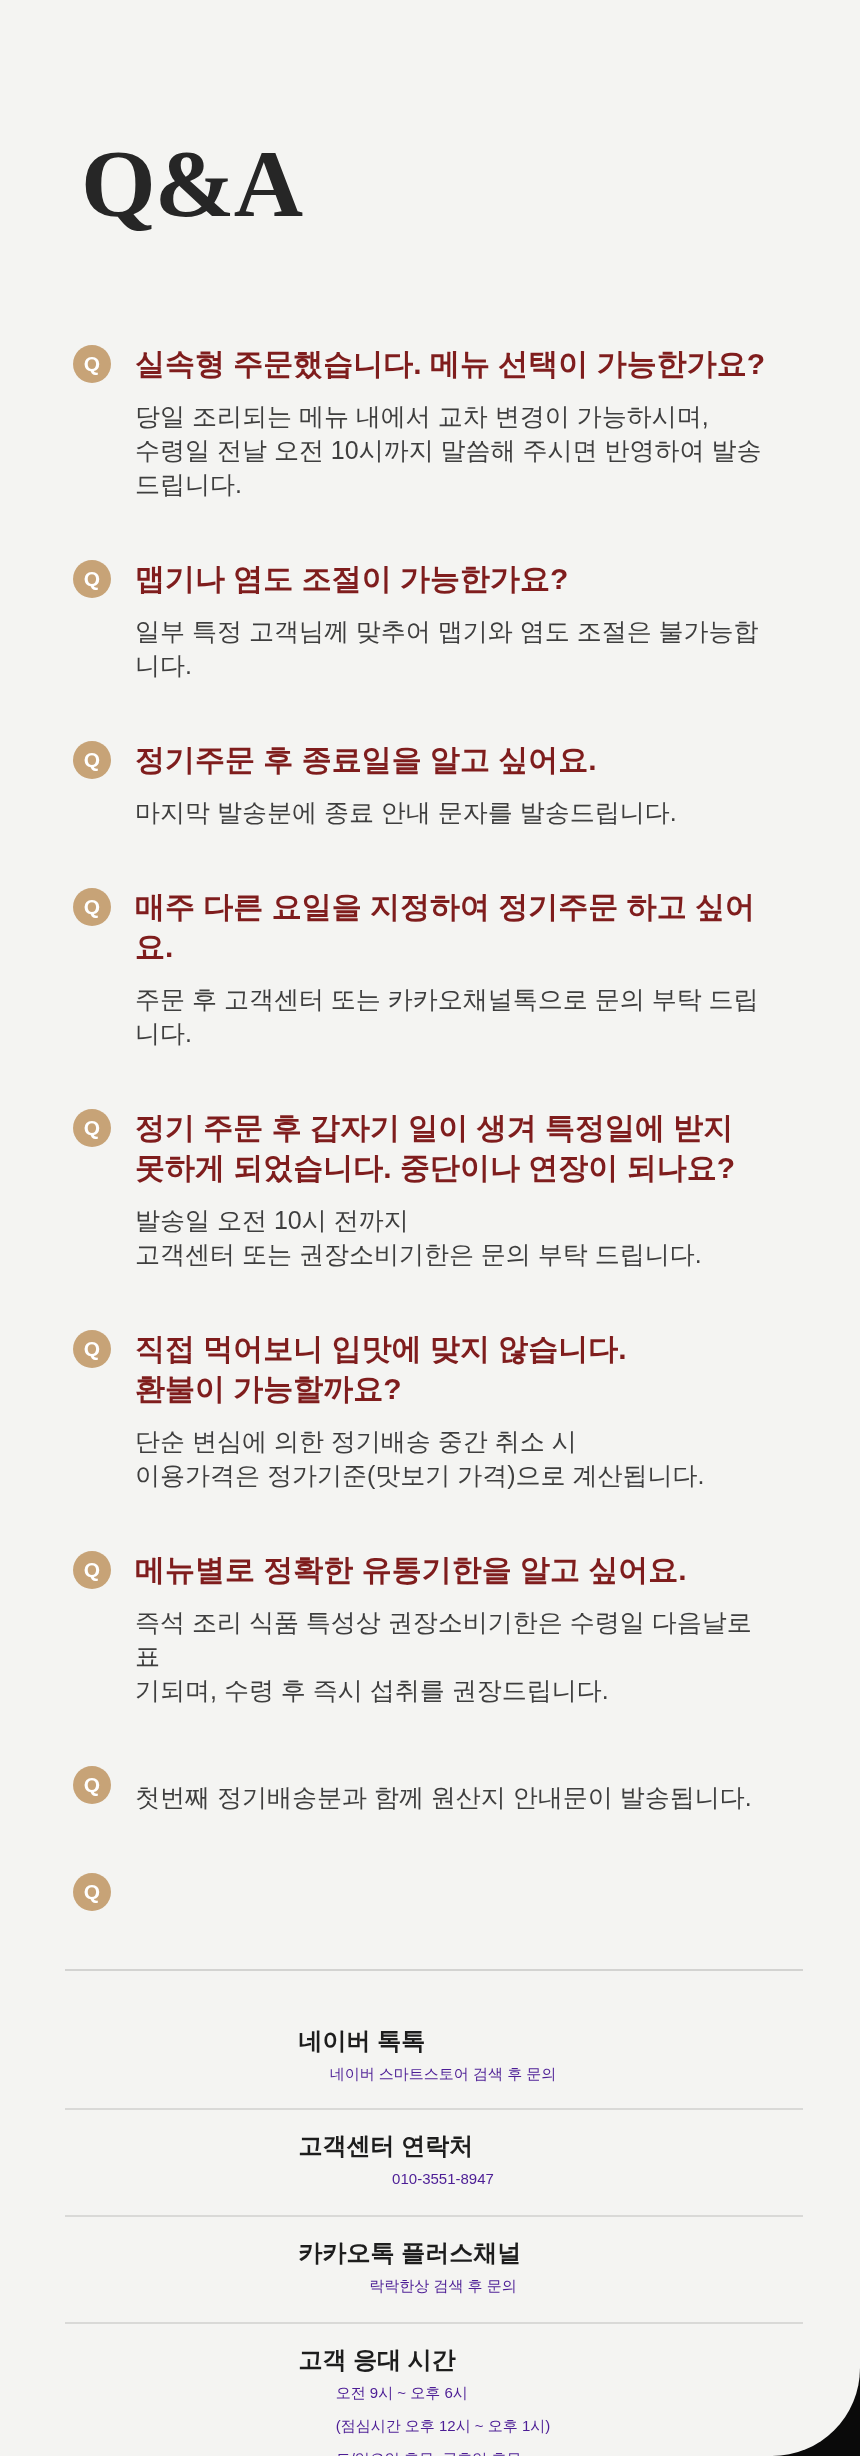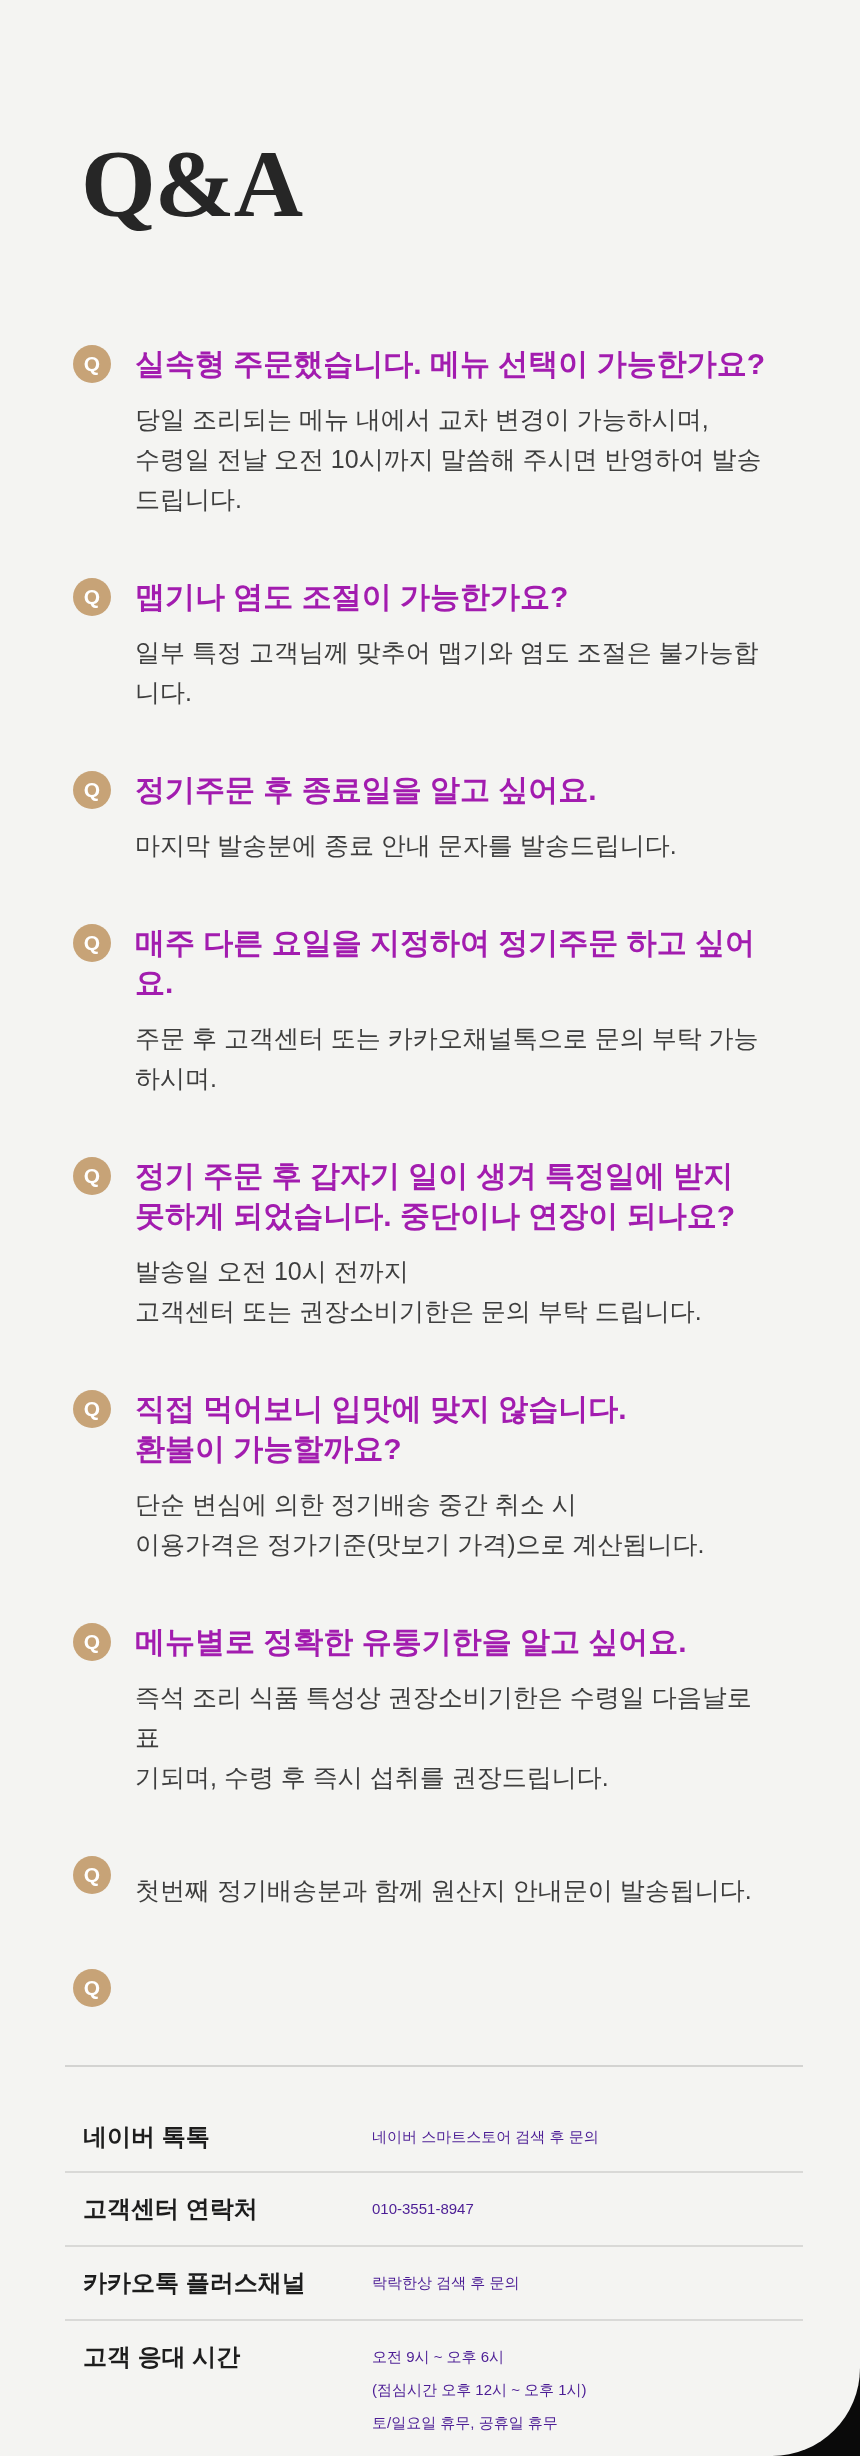--- a/index.html
+++ b/index.html
@@ -44,44 +44,45 @@
     display:flex;
     align-items:center;
     justify-content:center;
     margin:1px 24px 0 0;
   }
   .qa-text{min-width:0;}
   .question{
     font-size:30px;
     line-height:40px;
     font-weight:700;
-    color:#a21caf;
+    color:#7f1d1d;
     white-space:pre-line;
     margin:0;
   }
   .answer{
     font-size:25px;
-    line-height:40px;
+    line-height:34px;
     color:#3e3e3e;
     white-space:pre-line;
     margin:15px 0 0 0;
   }
   .section-divider{
     border:none;
     border-top:2px solid #d3d3d1;
     width:738px;
     margin:24px 0 0 -8px;
   }
   .contact-table{margin:0 0 0 -8px;width:738px;}
   .contact-row{
     display:flex;
-    align-items:flex-start;
+    align-items:center;
     padding:19px 0 20px 18px;
     border-top:2px solid #d9d9d7;
     box-sizing:border-box;
+    flex-direction:column;
   }
   .contact-row:first-child{border-top:none;padding-top:53px;padding-bottom:18px;}
   .contact-label{
     flex-shrink:0;
     width:289px;
     font-size:24px;
     font-weight:700;
     line-height:33px;
     color:#1d1d1d;
   }
@@ -122,21 +123,21 @@
         <div class="qa-text">
           <p class="question">정기주문 후 종료일을 알고 싶어요.</p>
           <p class="answer">마지막 발송분에 종료 안내 문자를 발송드립니다.</p>
         </div>
       </div>
 
       <div class="qa-item">
         <span class="q-badge">Q</span>
         <div class="qa-text">
           <p class="question">매주 다른 요일을 지정하여 정기주문 하고 싶어요.</p>
-          <p class="answer">주문 후 고객센터 또는 카카오채널톡으로 문의 부탁 가능하시며.</p>
+          <p class="answer">주문 후 고객센터 또는 카카오채널톡으로 문의 부탁 드립니다.</p>
         </div>
       </div>
 
       <div class="qa-item">
         <span class="q-badge">Q</span>
         <div class="qa-text">
           <p class="question">정기 주문 후 갑자기 일이 생겨 특정일에 받지
 못하게 되었습니다. 중단이나 연장이 되나요?</p>
           <p class="answer">발송일 오전 10시 전까지
 고객센터 또는 권장소비기한은 문의 부탁 드립니다.</p>

